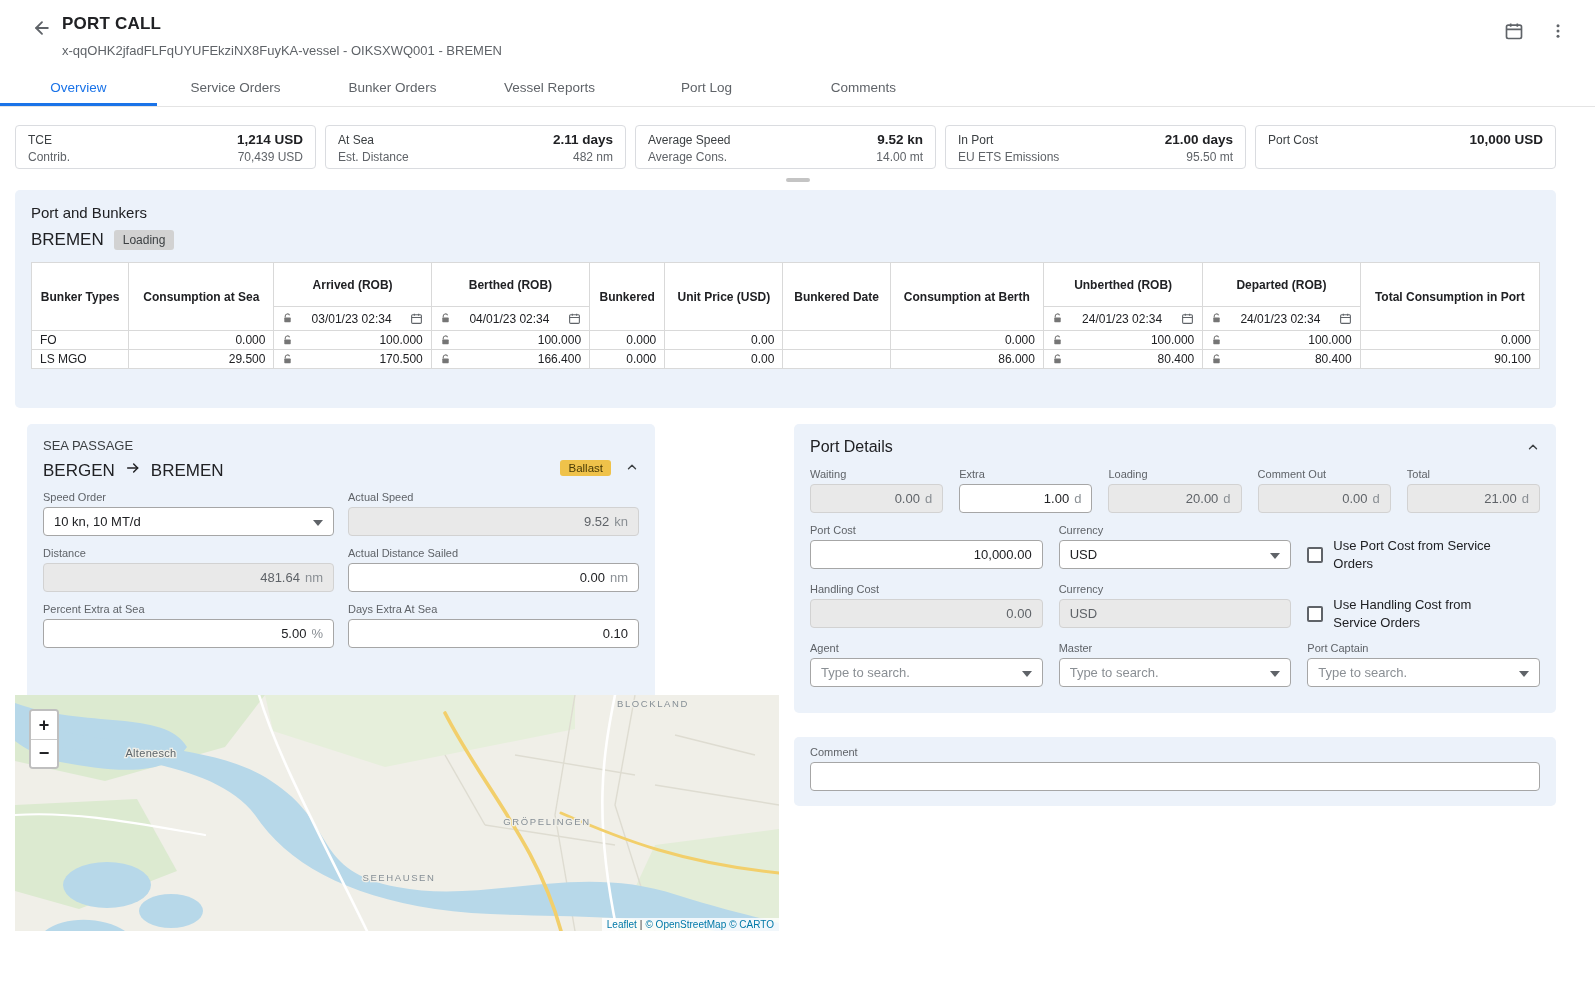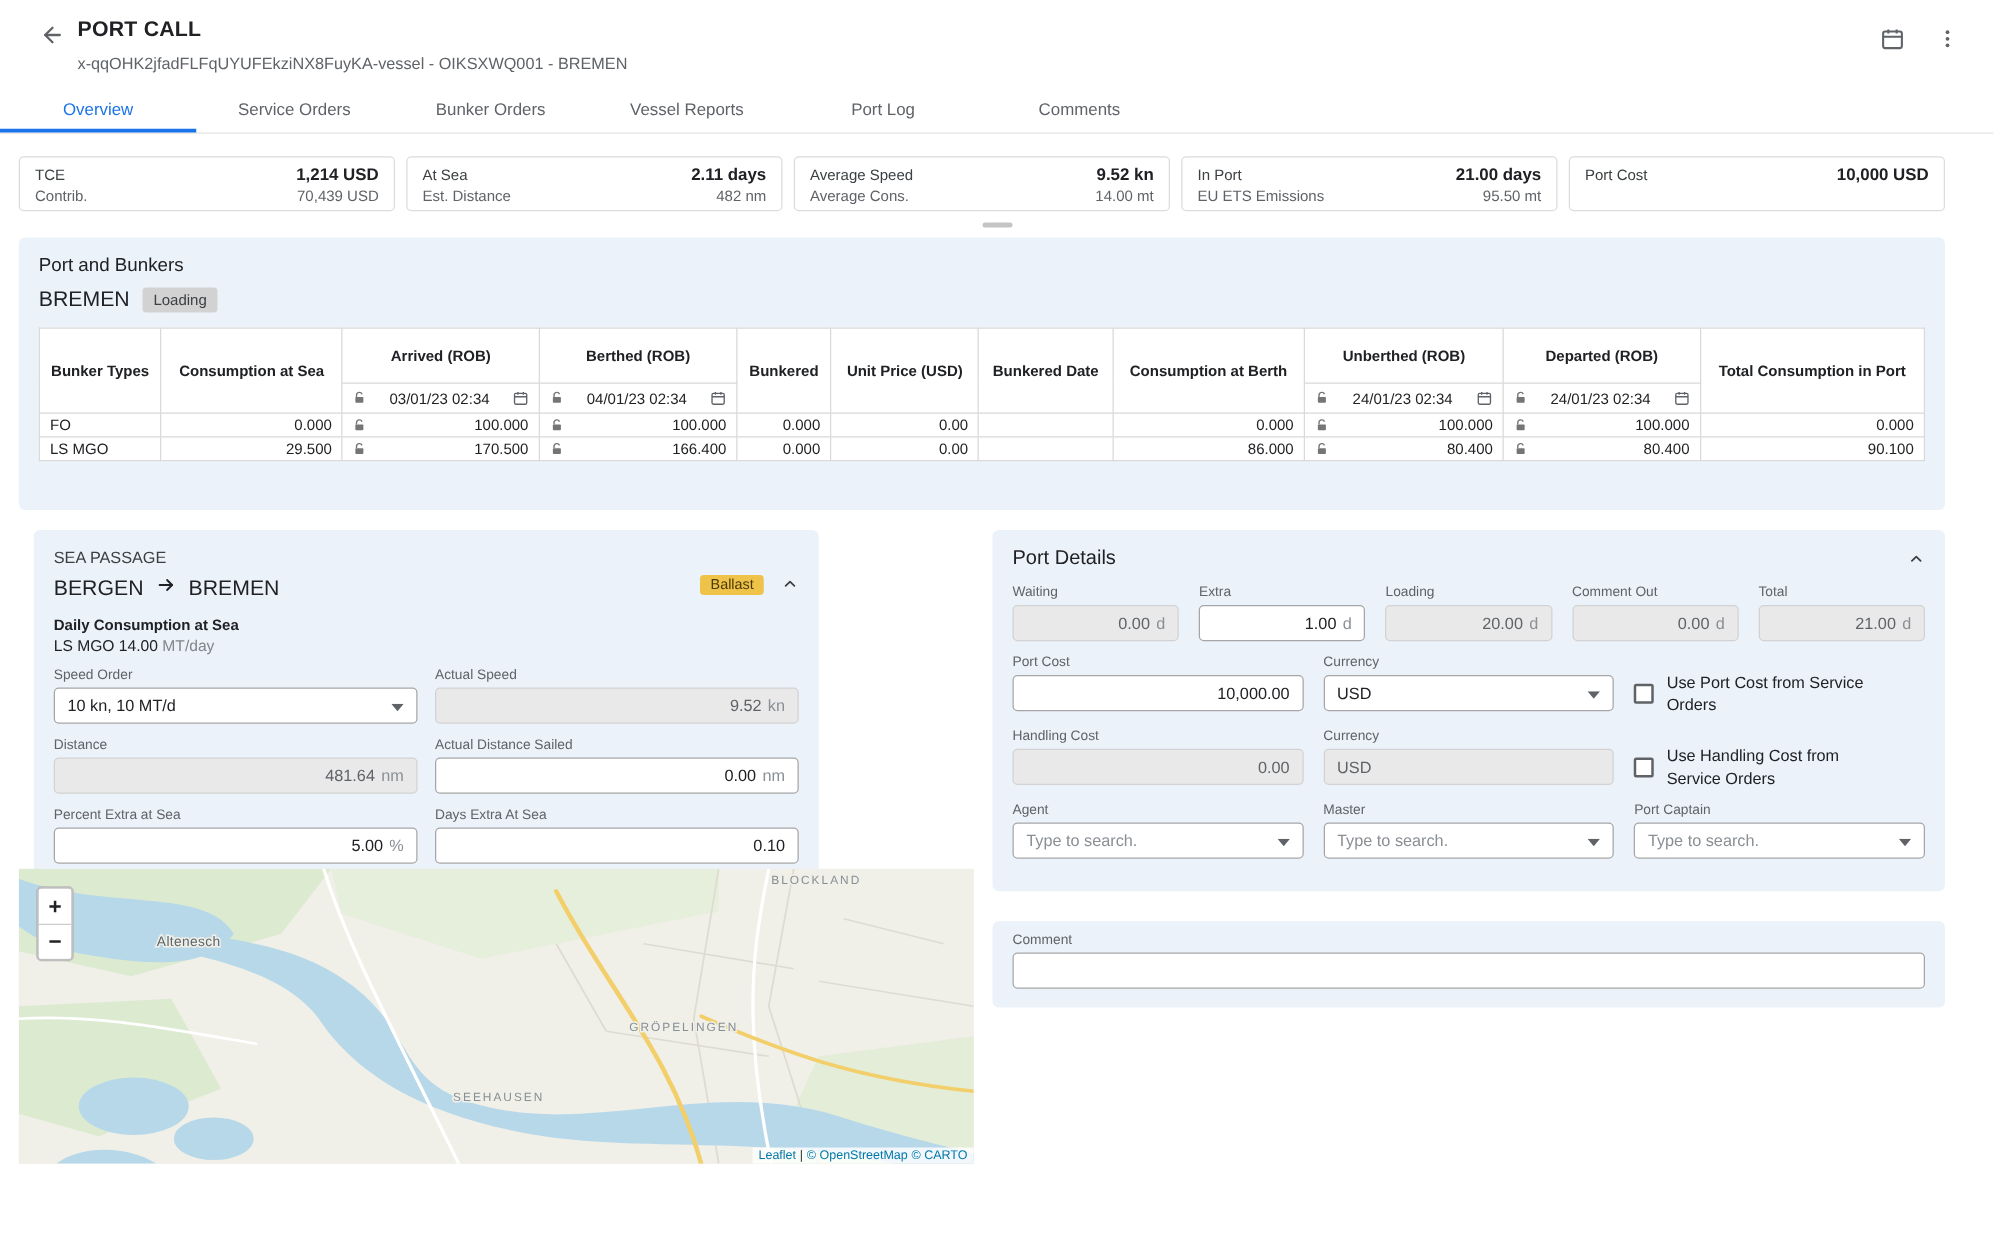--- a/index.html
+++ b/index.html
@@ -422,27 +422,20 @@
     </div>
     <div class="sea-right">
       <span class="badge-ballast">Ballast</span>
       <span class="collapse-btn">
           <svg width="14" height="14" viewBox="0 0 24 24" fill="none" stroke="#3c4043" stroke-width="2.4" stroke-linecap="round" stroke-linejoin="round">
             <path d="M6 15l6-6 6 6"></path>
           </svg>
         </span>
     </div>
   </div>
-  <div class="daily">
-    <div class="daily-label">Daily Consumption at Sea</div>
-    <div class="daily-val">
-      <span>LS MGO 14.00</span>
-      <span class="unit">MT/day</span>
-    </div>
-  </div>
   <div class="form-grid">
     <div class="field">
       <div class="flabel">Speed Order</div>
       <div class="control select">
         <span>10 kn, 10 MT/d</span>
         <span class="dd"><svg width="10" height="6" viewBox="0 0 10 6">
               <path d="M0 0h10L5 6z" fill="#5f6368"></path>
             </svg></span>
       </div>
     </div>

